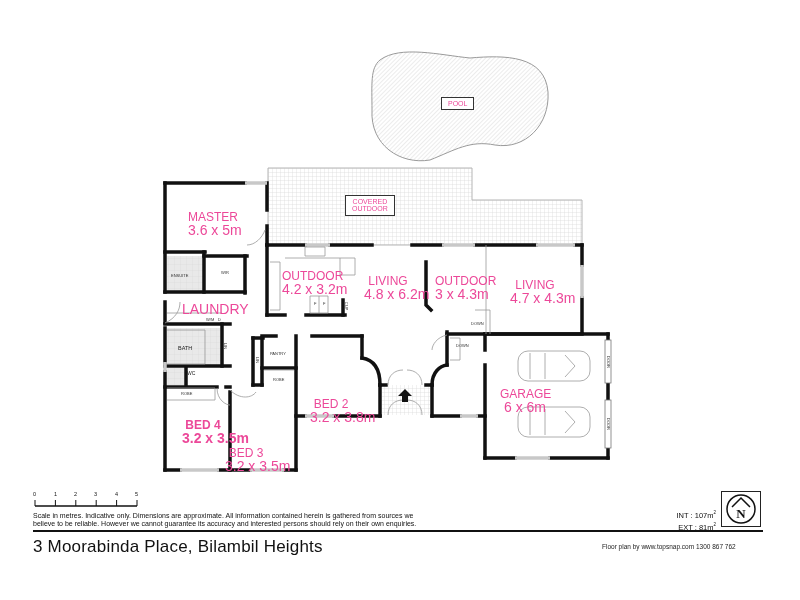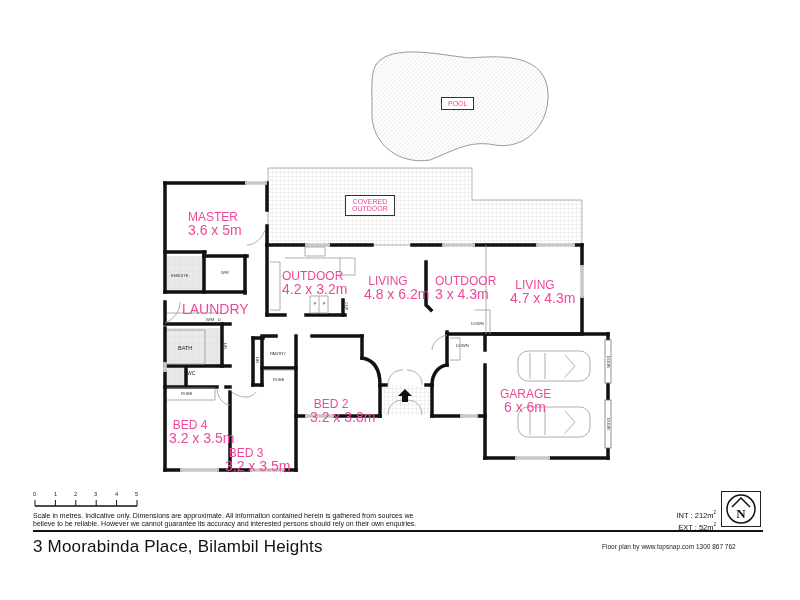--- a/index.html
+++ b/index.html
@@ -217,21 +217,21 @@
 <div class="lbl tiny" style="left:171px;top:274px;">ENSUITE</div>
 <div class="lbl tiny" style="left:221px;top:271px;">WIR</div>
 <div class="lbl tiny" style="left:270px;top:352px;">PANTRY</div>
 <div class="lbl tiny" style="left:273px;top:378px;">ROBE</div>
 <div class="lbl tiny" style="left:181px;top:392px;">ROBE</div>
 
 <div class="lbl" style="left:310px;top:375px;width:42px;margin-top:23px;">
   <div class="room-name">BED 2</div>
   <div class="room-dim">3.2 x 3.8m</div>
 </div>
-<div class="lbl" style="left:169px;top:419px;width:42px;">
+<div class="lbl" style="left:182px;top:419px;width:42px;font-weight:bold;">
   <div class="room-name">BED 4</div>
   <div class="room-dim">3.2 x 3.5m</div>
 </div>
 <div class="lbl" style="left:225px;top:419px;width:42px;margin-top:28px;">
   <div class="room-name">BED 3</div>
   <div class="room-dim">3.2 x 3.5m</div>
 </div>
 <div class="lbl" style="left:500px;top:388px;width:50px;">
   <div class="room-name">GARAGE</div>
   <div class="room-dim">6 x 6m</div>
@@ -257,25 +257,25 @@
 <div class="scale-num" style="left:135px;">5</div>
 
 <div id="footer-scale-text">
   <div>Scale in metres. Indicative only. Dimensions  are approximate. All information contained herein is gathered from sources we</div>
   <div>believe to be  reliable. However we cannot guarantee its accuracy and interested persons should  rely on their own enquiries.</div>
 </div>
 
 <div id="area-box">
   <div>
     <span>INT</span> :
-    <span>212</span><span>m</span><sup>2</sup>
+    <span>107</span><span>m</span><sup>2</sup>
   </div>
   <div>
     <span>EXT</span> :
-    <span>52</span><span>m</span><sup>2</sup>
+    <span>81</span><span>m</span><sup>2</sup>
   </div>
 </div>
 
 <div id="compass">
   <svg width="38" height="34" viewBox="0 0 38 34">
     <circle cx="19" cy="17" r="14" fill="none" stroke="#111" stroke-width="1.5"></circle>
     <path d="M 10 15 L 19 6 L 28 15" fill="none" stroke="#111" stroke-width="1.5"></path>
     <text x="19" y="26" text-anchor="middle" font-family="Liberation Serif, serif" font-size="13" font-weight="bold" fill="#111">N</text>
   </svg>
 </div>

